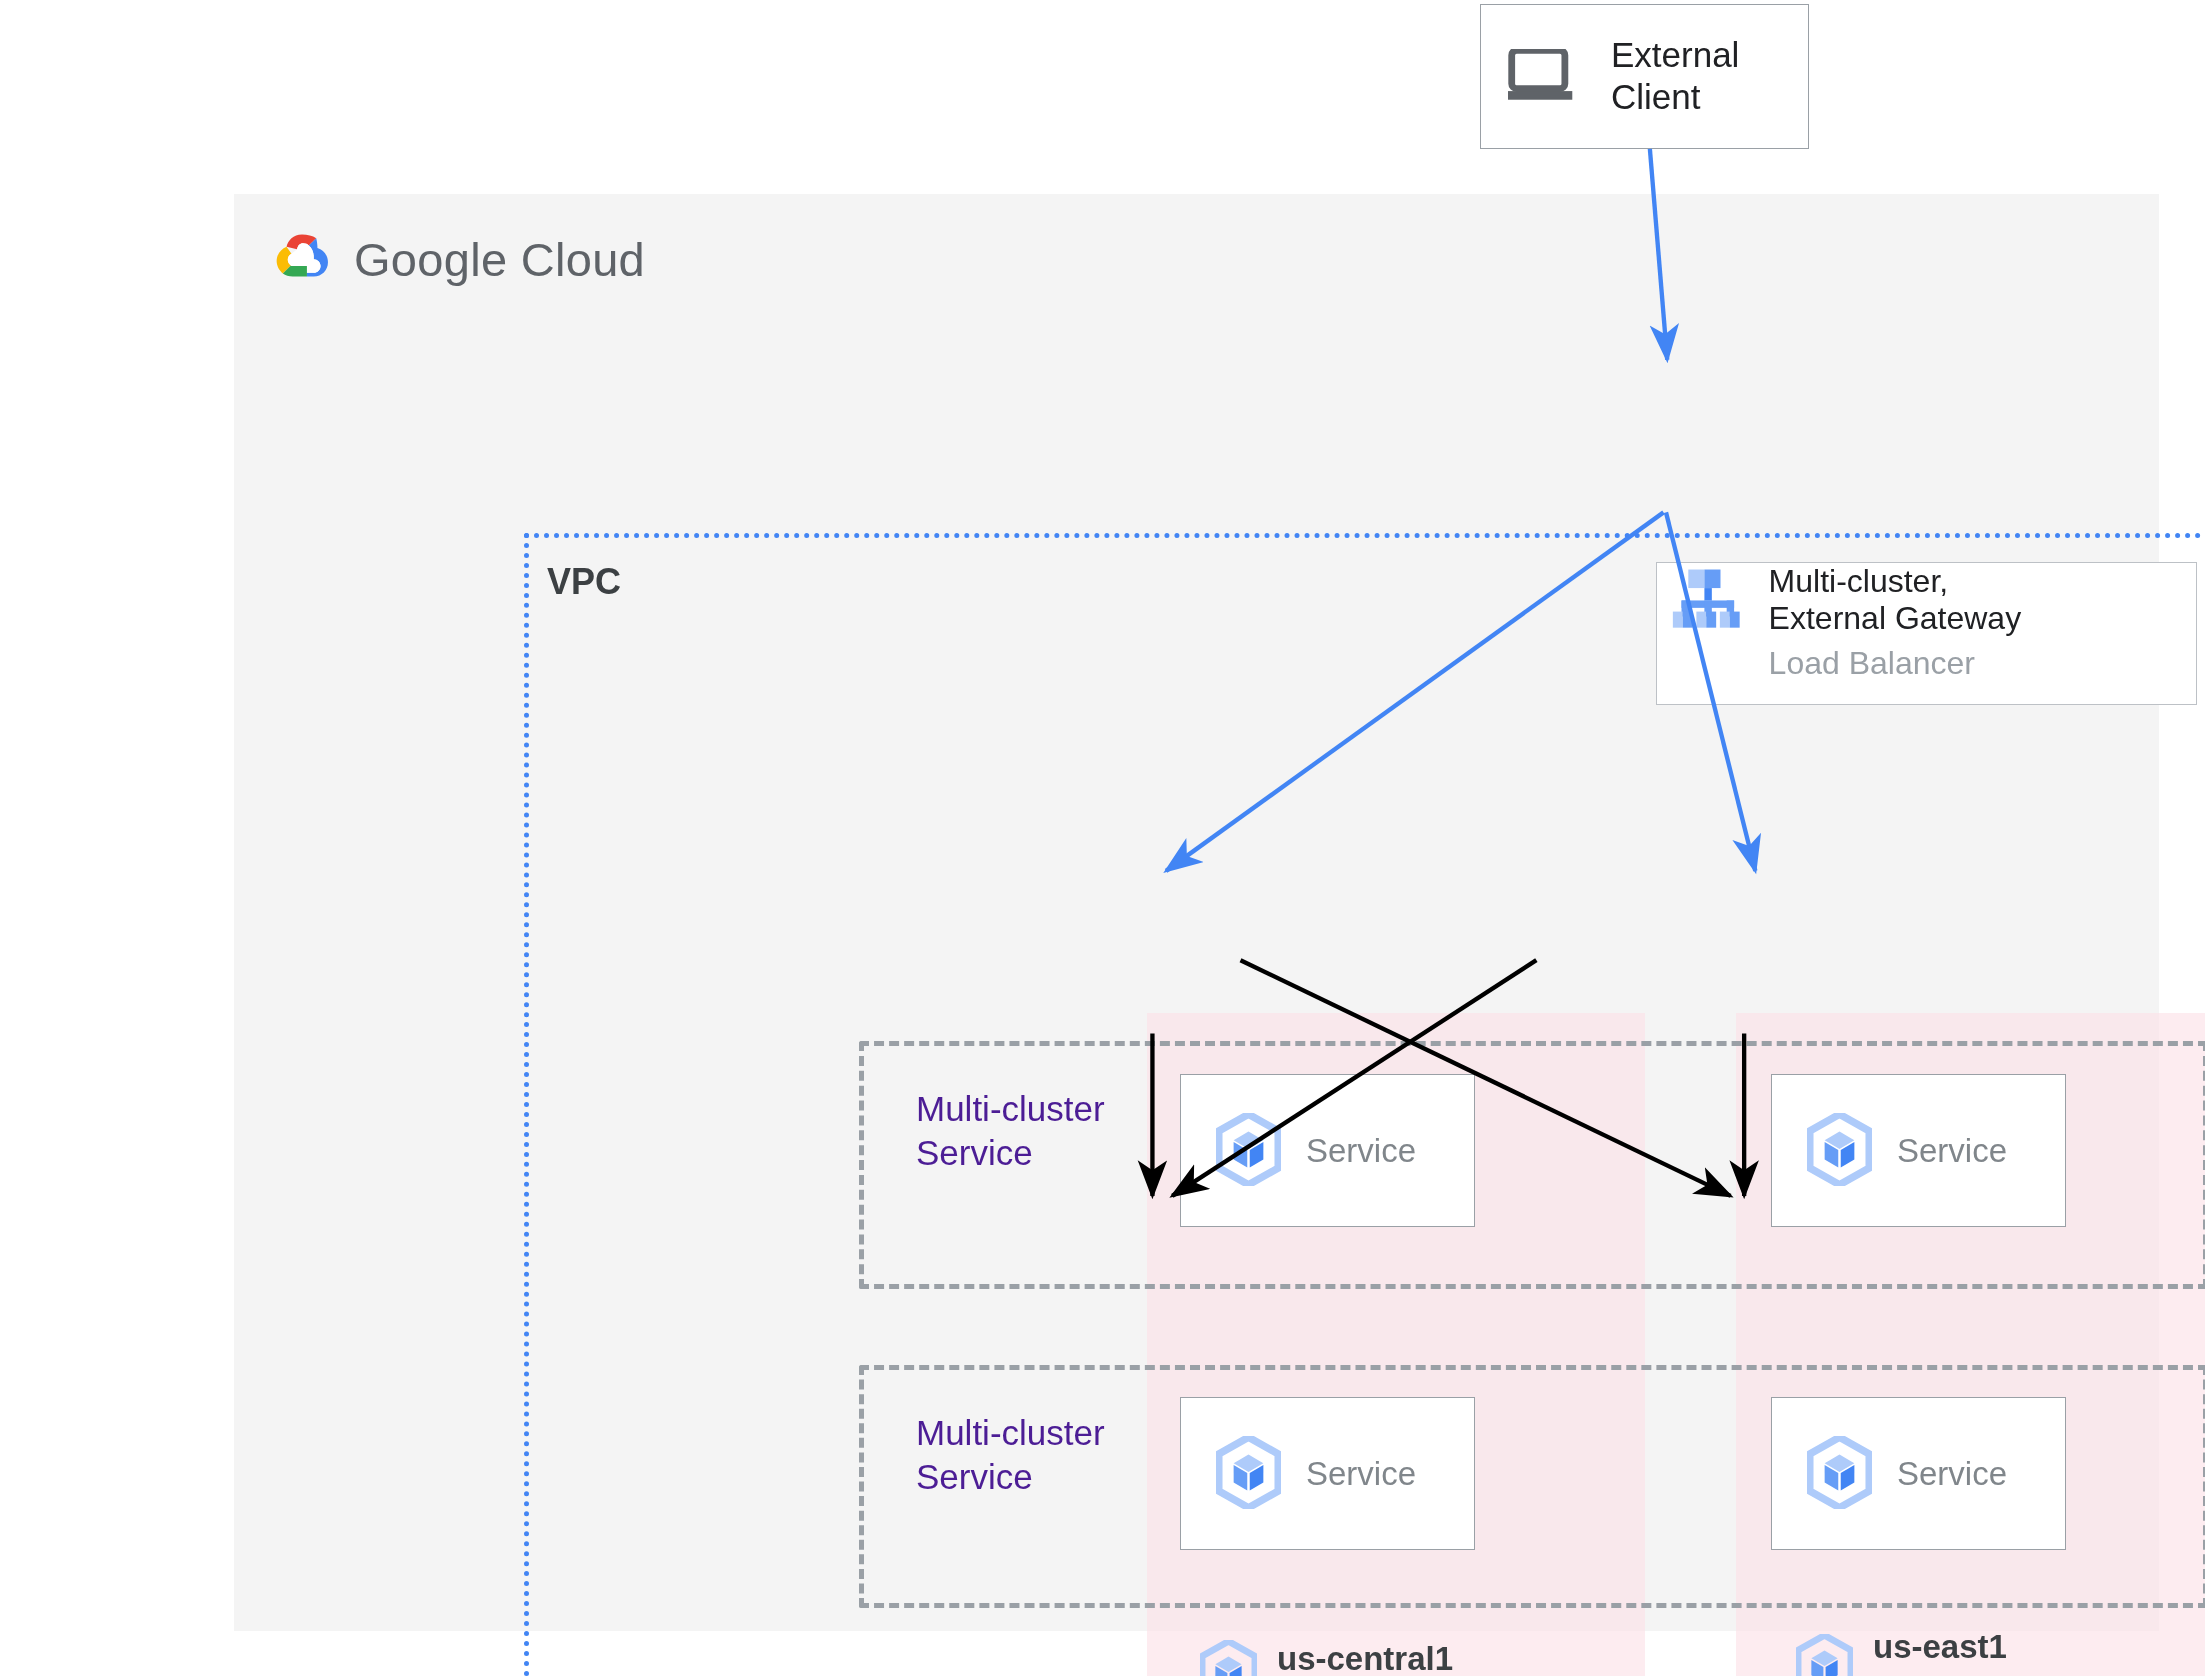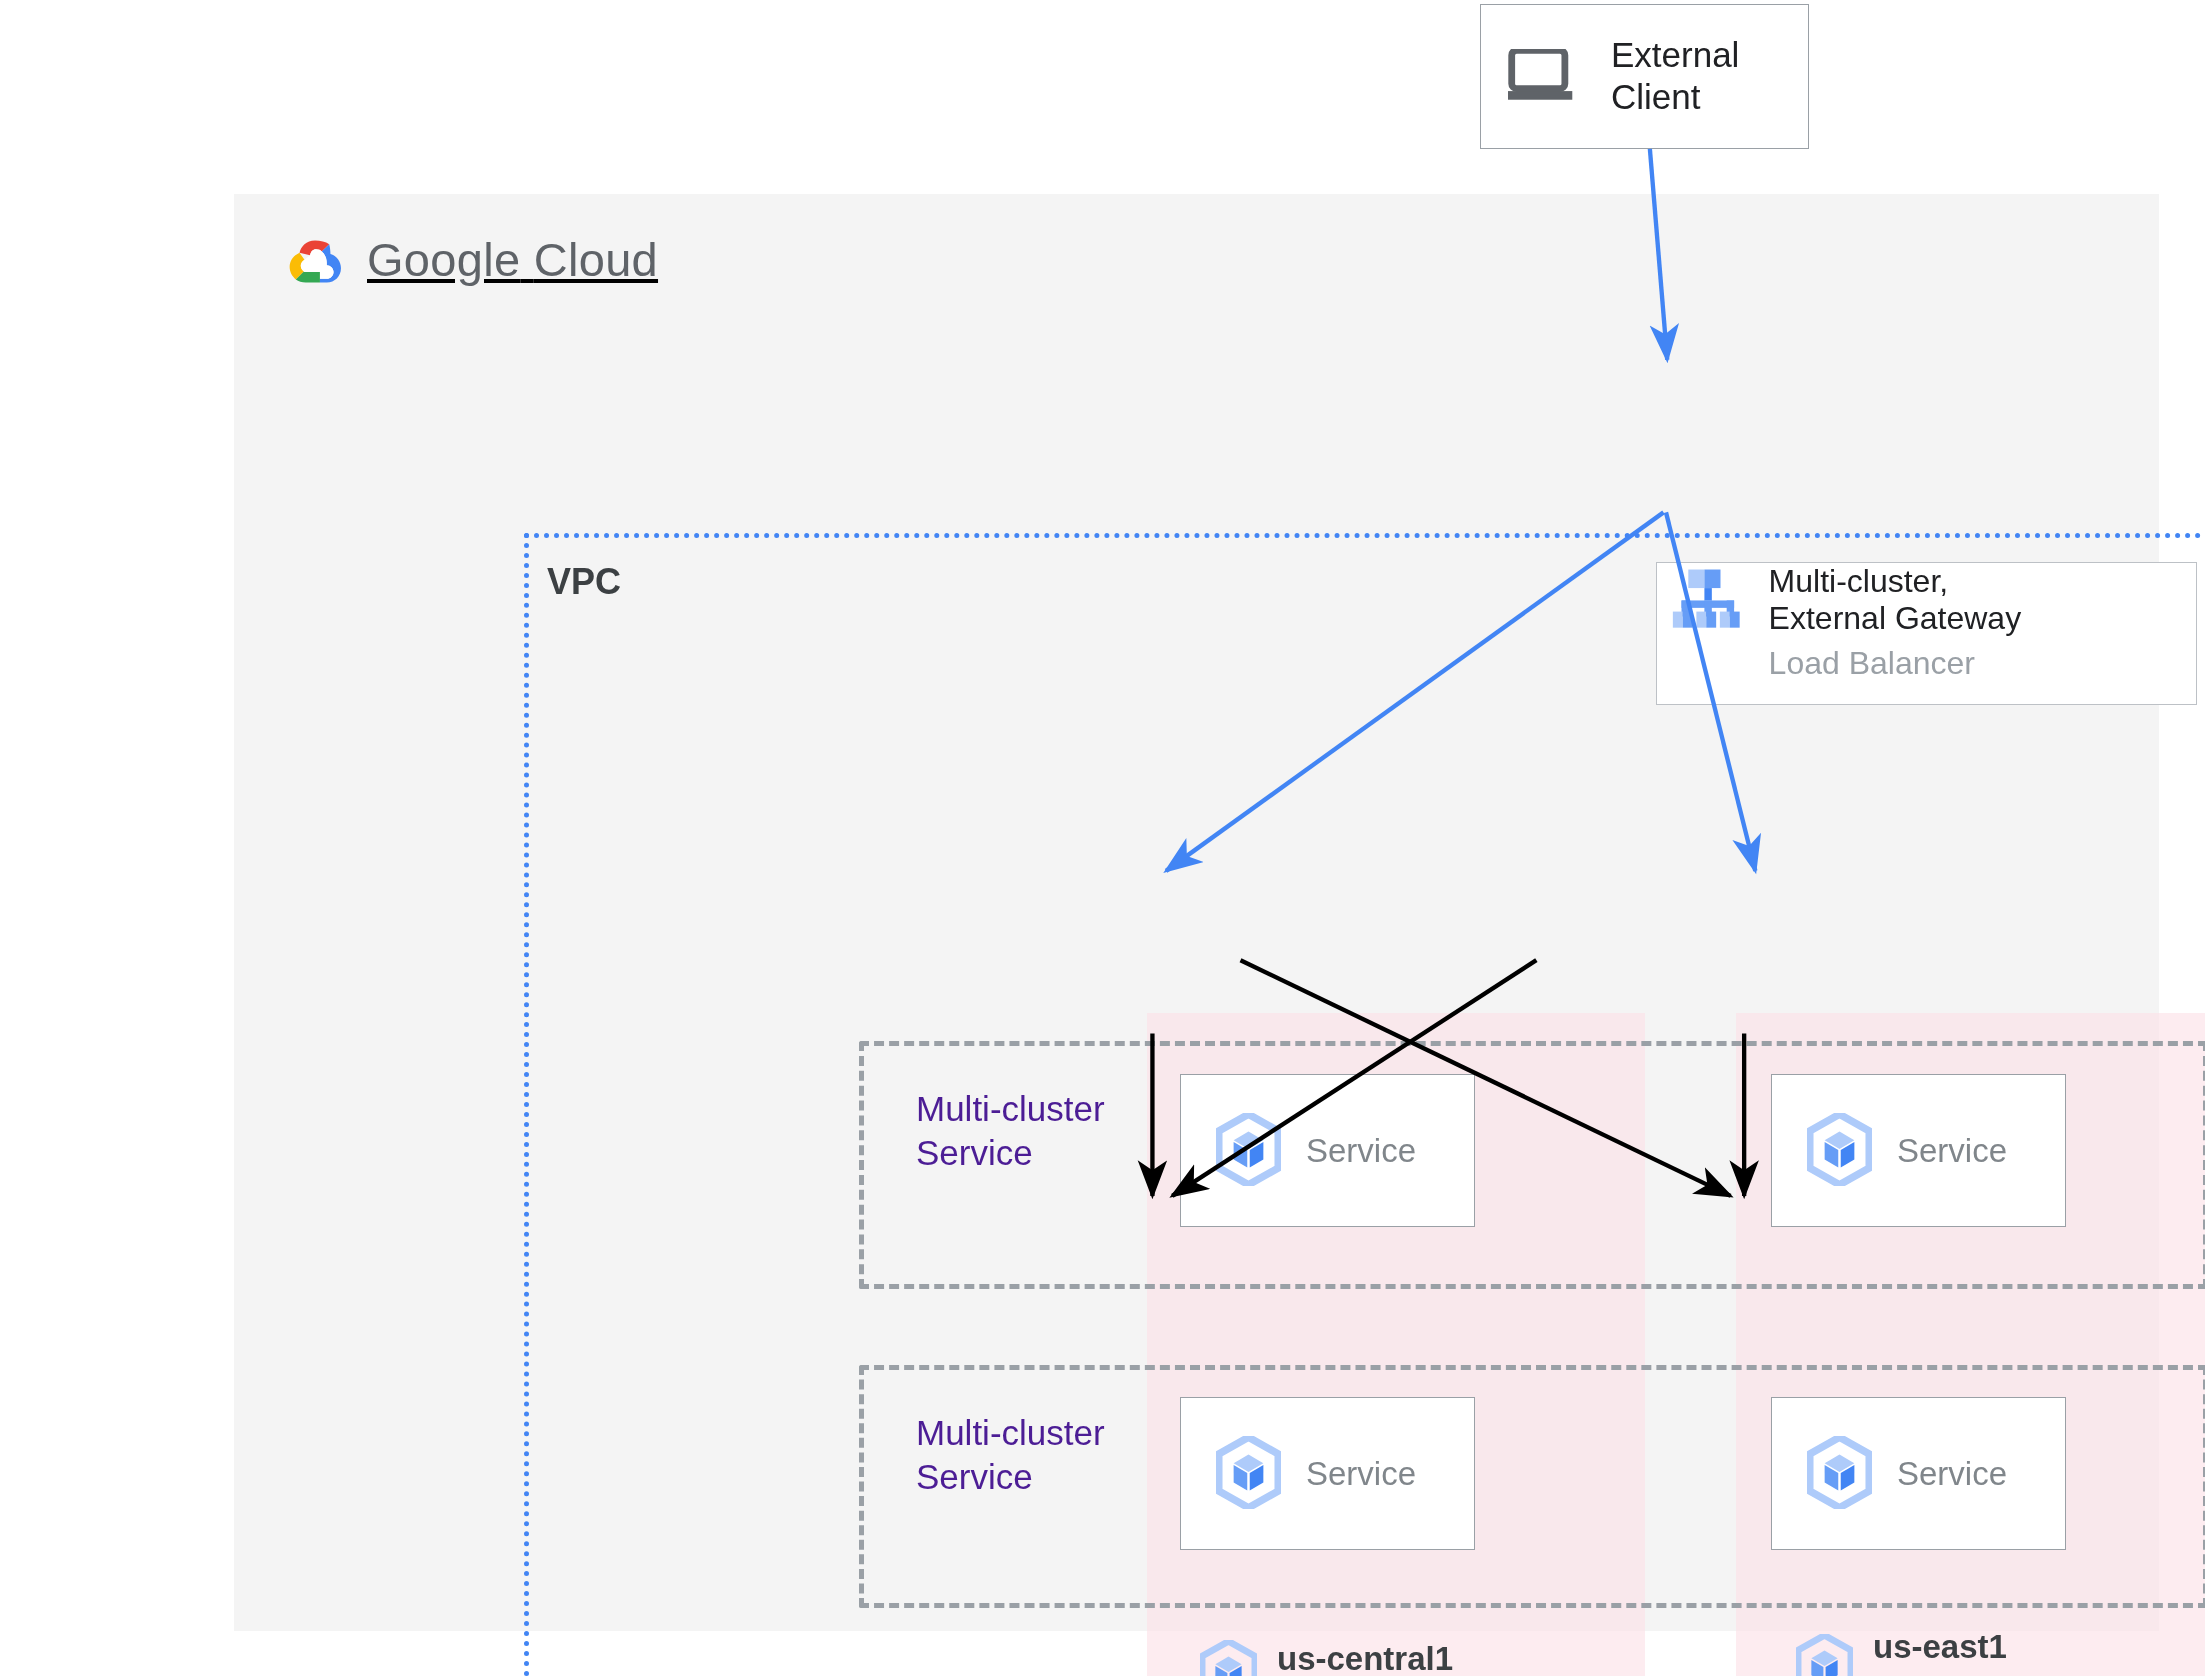--- a/index.html
+++ b/index.html
@@ -18,21 +18,21 @@
   #external-client-box .laptop{flex:0 0 auto;margin-left:27px;}
   #external-client-box .ec-label{
     margin-left:35px;font-size:35px;line-height:1.22;color:#202124;white-space:pre-line;
   }
 
   
   #gcp-panel{
     position:absolute;left:234px;top:194px;width:1925px;height:1437px;
     background:#f4f4f4;
   }
-  #gcp-logo-row{position:absolute;left:51px;top:38px;display:flex;align-items:flex-end;text-decoration:underline;}
+  #gcp-logo-row{position:absolute;left:38px;top:38px;display:flex;align-items:flex-start;}
   #gcp-logo-text{margin-left:22px;font-size:47px;color:#5f6368;letter-spacing:0.3px;}
   #gcp-logo-text .light{color:#5f6368;}
 
   
   #vpc-box{
     position:absolute;left:290px;top:339px;width:1808px;height:1244px;
     border:5px dotted #4285f4;box-sizing:border-box;border-radius:1.2px;
   }
   #vpc-label{
     position:absolute;left:313px;top:367px;font-size:36px;font-weight:bold;color:#3c4043;text-align:right;

